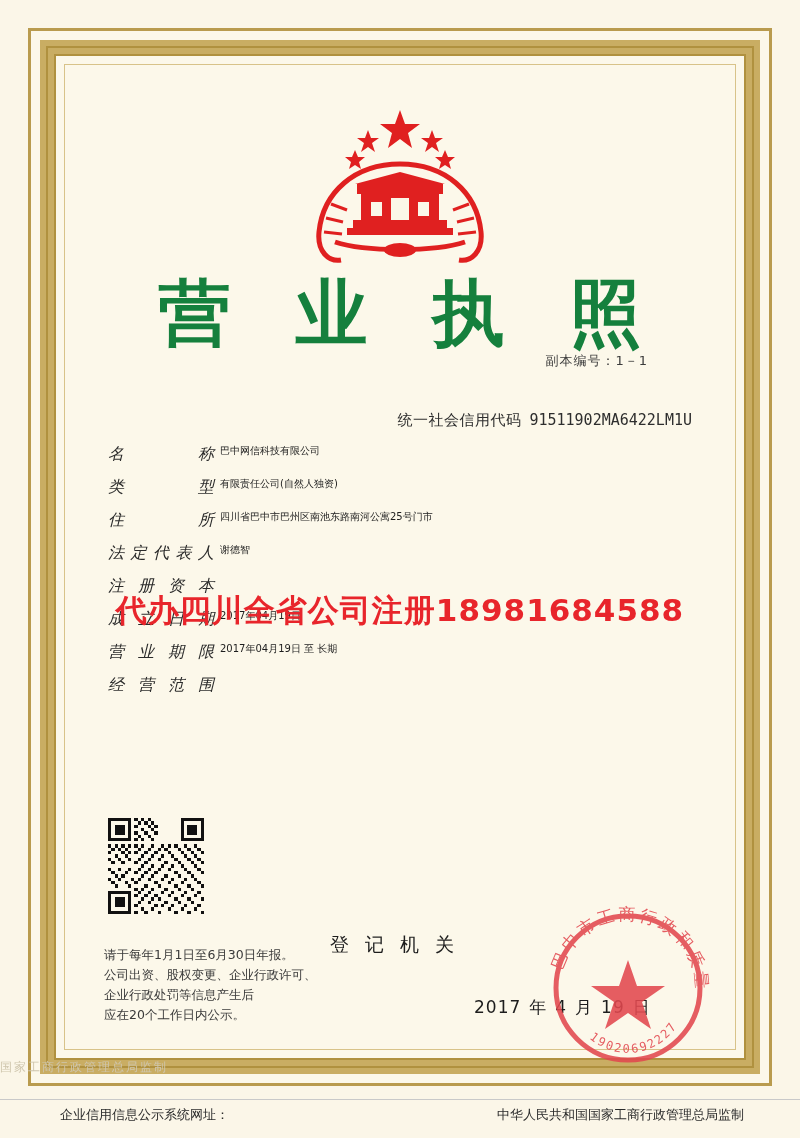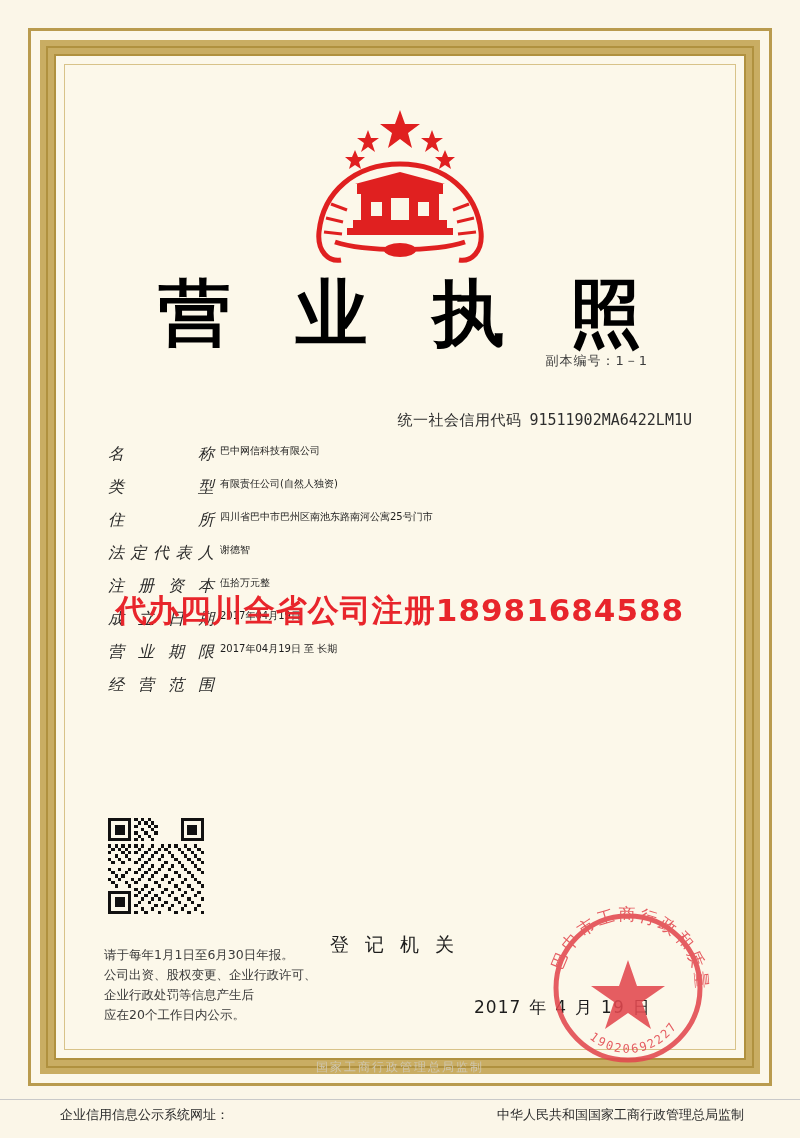--- a/index.html
+++ b/index.html
@@ -78,21 +78,21 @@
   .title {
     position: absolute;
     left: 0;
     right: 0;
     top: 266px;
     text-align: center;
     font-family: "DejaVu Sans", "Liberation Sans", sans-serif;
     font-size: 72px;
     font-weight: bold;
     letter-spacing: 20px;
-    color: #000000;
+    color: #15803d;
     text-indent: 20px;
   }
   .sub-no {
     position: absolute;
     right: 152px;
     top: 352px;
     font-family: "DejaVu Sans", sans-serif;
     font-size: 13px;
     color: #3b3b3b;
     letter-spacing: 1px;
@@ -251,21 +251,21 @@
     bottom: 14px;
     font-family: "DejaVu Sans", "Liberation Sans", sans-serif;
     font-size: 13px;
     color: #2b2b2b;
   }
   .faint-center {
     position: absolute;
     left: 0;
     right: 0;
     bottom: 62px;
-    text-align: center;
+    text-align: left;
     font-family: "DejaVu Sans", "Liberation Sans", sans-serif;
     font-size: 12px;
     color: #cfc6ad;
     letter-spacing: 2px;
   }
 </style>
 </head>
 <body>
 
 <div id="page">
@@ -328,21 +328,20 @@
     <div class="row">
       <div class="lbl">住所</div>
       <div class="val">四川省巴中市巴州区南池东路南河公寓25号门市</div>
     </div>
     <div class="row">
       <div class="lbl">法定代表人</div>
       <div class="val">谢德智</div>
     </div>
     <div class="row">
       <div class="lbl">注册资本</div>
-      <div class="val">伍拾万元整</div>
     </div>
     <div class="row">
       <div class="lbl">成立日期</div>
       <div class="val">2017年04月19日</div>
     </div>
     <div class="row">
       <div class="lbl">营业期限</div>
       <div class="val">2017年04月19日  至  长期</div>
     </div>
     <div class="row scope">

